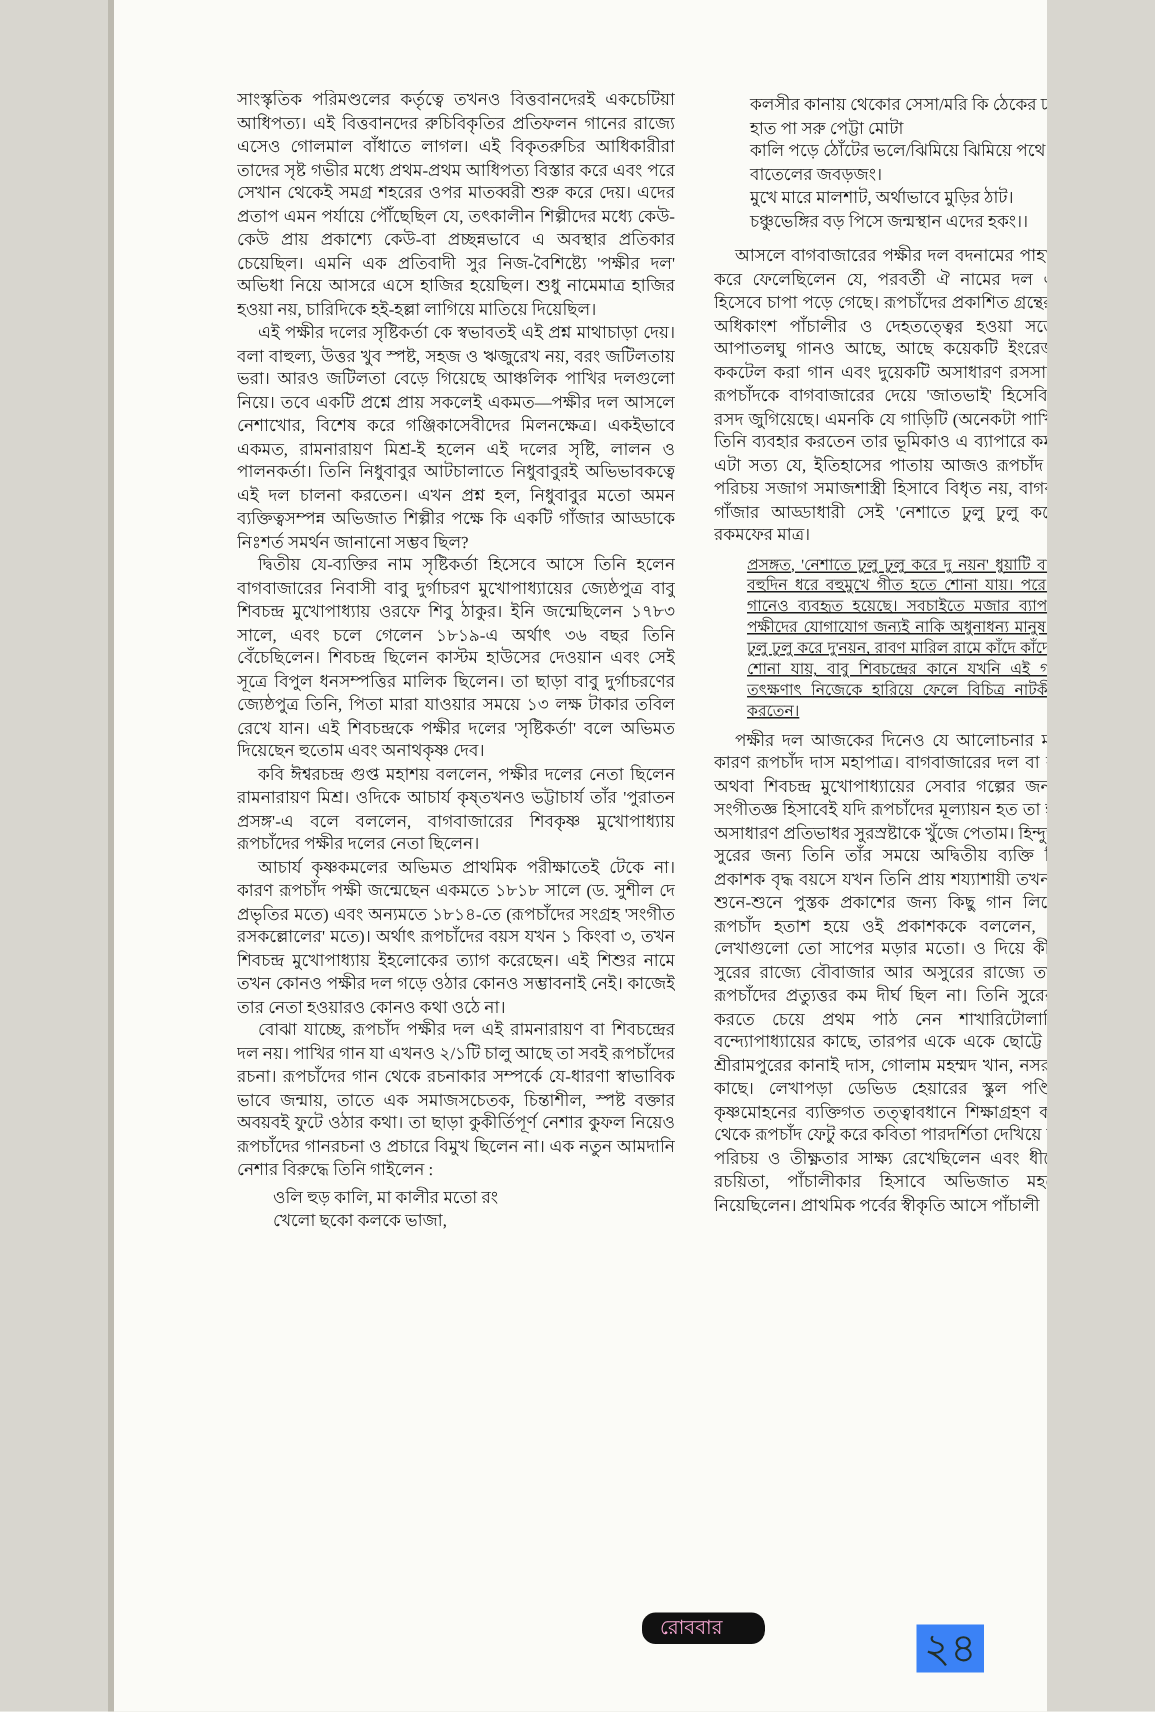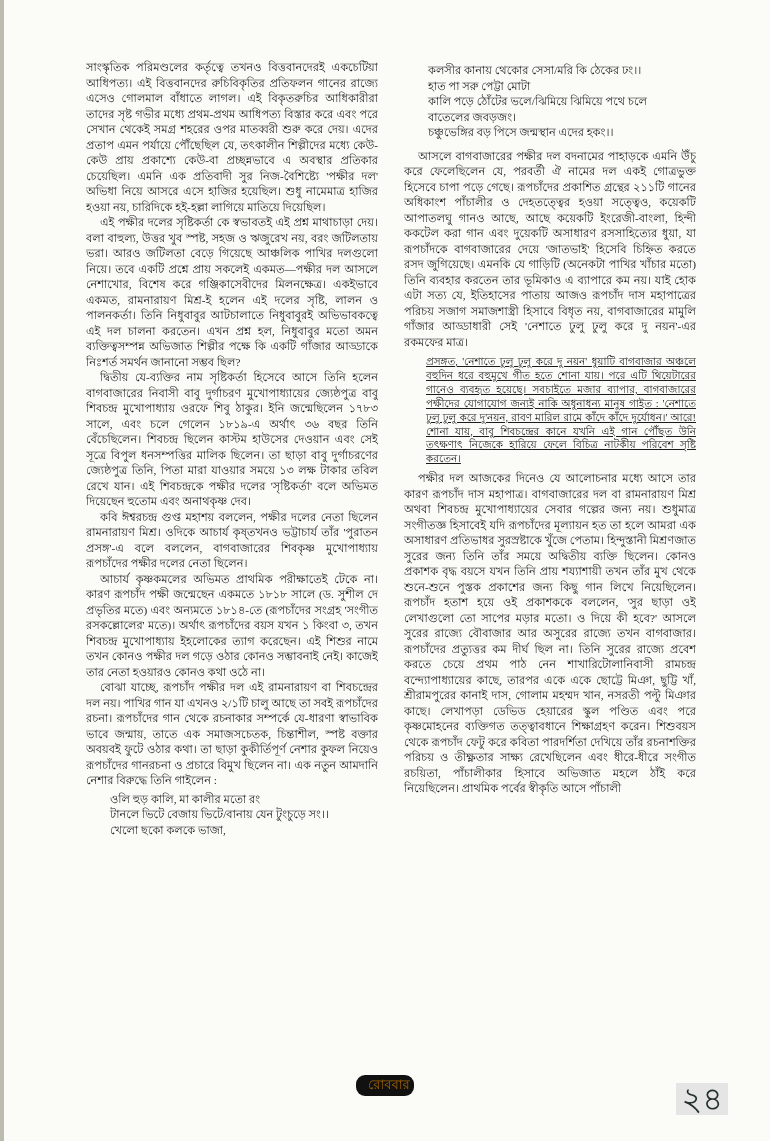--- a/index.html
+++ b/index.html
@@ -1,19 +1,19 @@
 <!DOCTYPE html>
 <html lang="bn"><head>
 <meta charset="utf-8">
 <style>
   html,body{margin:0;padding:0;}
   body{background:#d8d6cf;}
   .page{
     position:relative;
-    width:770px;height:1141px;
+    width:626px;height:1141px;
     margin:0 auto;
     background:#fbfbf7;
     overflow:hidden;
     font-family:"Liberation Serif","DejaVu Serif",serif;
     color:#1b1b1b;
     border-left:4px solid #bdbab0;
     box-sizing:border-box;
   }
   .columns{
     position:absolute;top:60px;left:82px;
@@ -33,60 +33,60 @@
     margin:5px 0 5px 22px;
     font-size:10.4px;line-height:13.9px;
     text-align:justify;
     text-decoration:underline;
   }
   .footer{
     position:absolute;bottom:14px;left:0;width:100%;height:52px;
   }
   .magazine-badge{
     position:absolute;left:352px;top:0;
-    background:#111;color:#a16207;
+    background:#111;color:#f9a8d4;
     font-size:13px;line-height:17px;
-    padding:1px 4px 3px 12px;
+    padding:1px 28px 3px 12px;
     border-radius:9px;
   }
   .page-number{
     position:absolute;right:42px;top:8px;
-    font-size:32px;line-height:32px;
-    background:#e5e5e5;
+    font-size:27px;line-height:32px;
+    background:#3b82f6;
     color:#23302a;
     padding:0 5px;
   }
 </style>
 </head>
 <body>
 
 <div class="page">
 
   <div class="columns">
 
     <div class="col">
       <p class="no-indent">সাংস্কৃতিক পরিমণ্ডলের কর্তৃত্বে তখনও বিত্তবানদেরই একচেটিয়া আধিপত্য। এই বিত্তবানদের রুচিবিকৃতির প্রতিফলন গানের রাজ্যে এসেও গোলমাল বাঁধাতে লাগল। এই বিকৃতরুচির আধিকারীরা তাদের সৃষ্ট গভীর মধ্যে প্রথম-প্রথম আধিপত্য বিস্তার করে এবং পরে সেখান থেকেই সমগ্র শহরের ওপর মাতব্বরী শুরু করে দেয়। এদের প্রতাপ এমন পর্যায়ে পৌঁছেছিল যে, তৎকালীন শিল্পীদের মধ্যে কেউ-কেউ প্রায় প্রকাশ্যে কেউ-বা প্রচ্ছন্নভাবে এ অবস্থার প্রতিকার চেয়েছিল। এমনি এক প্রতিবাদী সুর নিজ-বৈশিষ্ট্যে 'পক্ষীর দল' অভিধা নিয়ে আসরে এসে হাজির হয়েছিল। শুধু নামেমাত্র হাজির হওয়া নয়, চারিদিকে হই-হল্লা লাগিয়ে মাতিয়ে দিয়েছিল।</p>
       <p>এই পক্ষীর দলের সৃষ্টিকর্তা কে স্বভাবতই এই প্রশ্ন মাথাচাড়া দেয়। বলা বাহুল্য, উত্তর খুব স্পষ্ট, সহজ ও ঋজুরেখ নয়, বরং জটিলতায় ভরা। আরও জটিলতা বেড়ে গিয়েছে আঞ্চলিক পাখির দলগুলো নিয়ে। তবে একটি প্রশ্নে প্রায় সকলেই একমত—পক্ষীর দল আসলে নেশাখোর, বিশেষ করে গঞ্জিকাসেবীদের মিলনক্ষেত্র। একইভাবে একমত, রামনারায়ণ মিশ্র-ই হলেন এই দলের সৃষ্টি, লালন ও পালনকর্তা। তিনি নিধুবাবুর আটচালাতে নিধুবাবুরই অভিভাবকত্বে এই দল চালনা করতেন। এখন প্রশ্ন হল, নিধুবাবুর মতো অমন ব্যক্তিত্বসম্পন্ন অভিজাত শিল্পীর পক্ষে কি একটি গাঁজার আড্ডাকে নিঃশর্ত সমর্থন জানানো সম্ভব ছিল?</p>
       <p>দ্বিতীয় যে-ব্যক্তির নাম সৃষ্টিকর্তা হিসেবে আসে তিনি হলেন বাগবাজারের নিবাসী বাবু দুর্গাচরণ মুখোপাধ্যায়ের জ্যেষ্ঠপুত্র বাবু শিবচন্দ্র মুখোপাধ্যায় ওরফে শিবু ঠাকুর। ইনি জন্মেছিলেন ১৭৮৩ সালে, এবং চলে গেলেন ১৮১৯-এ অর্থাৎ ৩৬ বছর তিনি বেঁচেছিলেন। শিবচন্দ্র ছিলেন কাস্টম হাউসের দেওয়ান এবং সেই সূত্রে বিপুল ধনসম্পত্তির মালিক ছিলেন। তা ছাড়া বাবু দুর্গাচরণের জ্যেষ্ঠপুত্র তিনি, পিতা মারা যাওয়ার সময়ে ১৩ লক্ষ টাকার তবিল রেখে যান। এই শিবচন্দ্রকে পক্ষীর দলের 'সৃষ্টিকর্তা' বলে অভিমত দিয়েছেন হুতোম এবং অনাথকৃষ্ণ দেব।</p>
       <p>কবি ঈশ্বরচন্দ্র গুপ্ত মহাশয় বললেন, পক্ষীর দলের নেতা ছিলেন রামনারায়ণ মিশ্র। ওদিকে আচার্য কৃষ্তখনও ভট্টাচার্য তাঁর 'পুরাতন প্রসঙ্গ'-এ বলে বললেন, বাগবাজারের শিবকৃষ্ণ মুখোপাধ্যায় রূপচাঁদের পক্ষীর দলের নেতা ছিলেন।</p>
       <p>আচার্য কৃষ্ণকমলের অভিমত প্রাথমিক পরীক্ষাতেই টেকে না। কারণ রূপচাঁদ পক্ষী জন্মেছেন একমতে ১৮১৮ সালে (ড. সুশীল দে প্রভৃতির মতে) এবং অন্যমতে ১৮১৪-তে (রূপচাঁদের সংগ্রহ 'সংগীত রসকল্লোলের' মতে)। অর্থাৎ রূপচাঁদের বয়স যখন ১ কিংবা ৩, তখন শিবচন্দ্র মুখোপাধ্যায় ইহলোকের ত্যাগ করেছেন। এই শিশুর নামে তখন কোনও পক্ষীর দল গড়ে ওঠার কোনও সম্ভাবনাই নেই। কাজেই তার নেতা হওয়ারও কোনও কথা ওঠে না।</p>
       <p>বোঝা যাচ্ছে, রূপচাঁদ পক্ষীর দল এই রামনারায়ণ বা শিবচন্দ্রের দল নয়। পাখির গান যা এখনও ২/১টি চালু আছে তা সবই রূপচাঁদের রচনা। রূপচাঁদের গান থেকে রচনাকার সম্পর্কে যে-ধারণা স্বাভাবিক ভাবে জন্মায়, তাতে এক সমাজসচেতক, চিন্তাশীল, স্পষ্ট বক্তার অবয়বই ফুটে ওঠার কথা। তা ছাড়া কুকীর্তিপূর্ণ নেশার কুফল নিয়েও রূপচাঁদের গানরচনা ও প্রচারে বিমুখ ছিলেন না। এক নতুন আমদানি নেশার বিরুদ্ধে তিনি গাইলেন :</p>
       <div class="verse">
         <div>ওলি হুড় কালি, মা কালীর মতো রং</div>
-        <div>টানলে ভিটে বেজায় ভিটে/বানায় যেন টুংচুড়ে সং।।</div>
         <div>খেলো ছকো কলকে ভাজা,</div>
       </div>
     </div>
 
     <div class="col">
       <div class="verse">
         <div>কলসীর কানায় থেকোর সেসা/মরি কি ঠেকের ঢং।।</div>
         <div>হাত পা সরু পেট্টা মোটা</div>
         <div>কালি পড়ে ঠোঁটের ভলে/ঝিমিয়ে ঝিমিয়ে পথে চলে</div>
         <div>বাতেলের জবড়জং।</div>
+        <div>মুখে মারে মালশাট, অর্থাভাবে মুড়ির ঠাট।</div>
         <div>চঞ্চুভেঙ্গির বড় পিসে জন্মস্থান এদের হকং।।</div>
       </div>
       <p>আসলে বাগবাজারের পক্ষীর দল বদনামের পাহাড়কে এমনি উঁচু করে ফেলেছিলেন যে, পরবর্তী ঐ নামের দল একই গোত্রভুক্ত হিসেবে চাপা পড়ে গেছে। রূপচাঁদের প্রকাশিত গ্রন্থের ২১১টি গানের অধিকাংশ পাঁচালীর ও দেহতত্ত্বের হওয়া সত্ত্বেও, কয়েকটি আপাতলঘু গানও আছে, আছে কয়েকটি ইংরেজী-বাংলা, হিন্দী ককটেল করা গান এবং দুয়েকটি অসাধারণ রসসাহিত্যের ধুয়া, যা রূপচাঁদকে বাগবাজারের দেয়ে 'জাতভাই' হিসেবি চিহ্নিত করতে রসদ জুগিয়েছে। এমনকি যে গাড়িটি (অনেকটা পাখির খাঁচার মতো) তিনি ব্যবহার করতেন তার ভূমিকাও এ ব্যাপারে কম নয়। যাই হোক এটা সত্য যে, ইতিহাসের পাতায় আজও রূপচাঁদ দাস মহাপাত্রের পরিচয় সজাগ সমাজশাস্ত্রী হিসাবে বিধৃত নয়, বাগবাজারের মামুলি গাঁজার আড্ডাধারী সেই 'নেশাতে ঢুলু ঢুলু করে দু নয়ন'-এর রকমফের মাত্র।</p>
       <div class="note">প্রসঙ্গত, 'নেশাতে ঢুলু ঢুলু করে দু নয়ন' ধুয়াটি বাগবাজার অঞ্চলে বহুদিন ধরে বহুমুখে গীত হতে শোনা যায়। পরে এটি থিয়েটারের গানেও ব্যবহৃত হয়েছে। সবচাইতে মজার ব্যাপার, বাগবাজারের পক্ষীদের যোগাযোগ জন্যই নাকি অধুনাধন্য মানুষ গাইত : 'নেশাতে ঢুলু ঢুলু করে দু'নয়ন, রাবণ মারিল রামে কাঁদে কাঁদে দুর্যোধন।' আরে! শোনা যায়, বাবু শিবচন্দ্রের কানে যখনি এই গান পৌঁছত উনি তৎক্ষণাৎ নিজেকে হারিয়ে ফেলে বিচিত্র নাটকীয় পরিবেশ সৃষ্টি করতেন।</div>
       <p>পক্ষীর দল আজকের দিনেও যে আলোচনার মধ্যে আসে তার কারণ রূপচাঁদ দাস মহাপাত্র। বাগবাজারের দল বা রামনারায়ণ মিশ্র অথবা শিবচন্দ্র মুখোপাধ্যায়ের সেবার গল্পের জন্য নয়। শুধুমাত্র সংগীতজ্ঞ হিসাবেই যদি রূপচাঁদের মূল্যায়ন হত তা হলে আমরা এক অসাধারণ প্রতিভাধর সুরস্রষ্টাকে খুঁজে পেতাম। হিন্দুস্তানী মিশ্রণজাত সুরের জন্য তিনি তাঁর সময়ে অদ্বিতীয় ব্যক্তি ছিলেন। কোনও প্রকাশক বৃদ্ধ বয়সে যখন তিনি প্রায় শয্যাশায়ী তখন তাঁর মুখ থেকে শুনে-শুনে পুস্তক প্রকাশের জন্য কিছু গান লিখে নিয়েছিলেন। রূপচাঁদ হতাশ হয়ে ওই প্রকাশককে বললেন, 'সুর ছাড়া ওই লেখাগুলো তো সাপের মড়ার মতো। ও দিয়ে কী হবে?' আসলে সুরের রাজ্যে বৌবাজার আর অসুরের রাজ্যে তখন বাগবাজার। রূপচাঁদের প্রত্যুত্তর কম দীর্ঘ ছিল না। তিনি সুরের রাজ্যে প্রবেশ করতে চেয়ে প্রথম পাঠ নেন শাখারিটোলানিবাসী রামচন্দ্র বন্দ্যোপাধ্যায়ের কাছে, তারপর একে একে ছোট্টে মিঞা, ছুট্টি খাঁ, শ্রীরামপুরের কানাই দাস, গোলাম মহম্মদ খান, নসরতী পল্টু মিঞার কাছে। লেখাপড়া ডেভিড হেয়ারের স্কুল পণ্ডিত এবং পরে কৃষ্ণমোহনের ব্যক্তিগত তত্ত্বাবধানে শিক্ষাগ্রহণ করেন। শিশুবয়স থেকে রূপচাঁদ ফেটু করে কবিতা পারদর্শিতা দেখিয়ে তাঁর রচনাশক্তির পরিচয় ও তীক্ষ্ণতার সাক্ষ্য রেখেছিলেন এবং ধীরে-ধীরে সংগীত রচয়িতা, পাঁচালীকার হিসাবে অভিজাত মহলে ঠাঁই করে নিয়েছিলেন। প্রাথমিক পর্বের স্বীকৃতি আসে পাঁচালী</p>
     </div>
 
   </div>
 
   <div class="footer">

